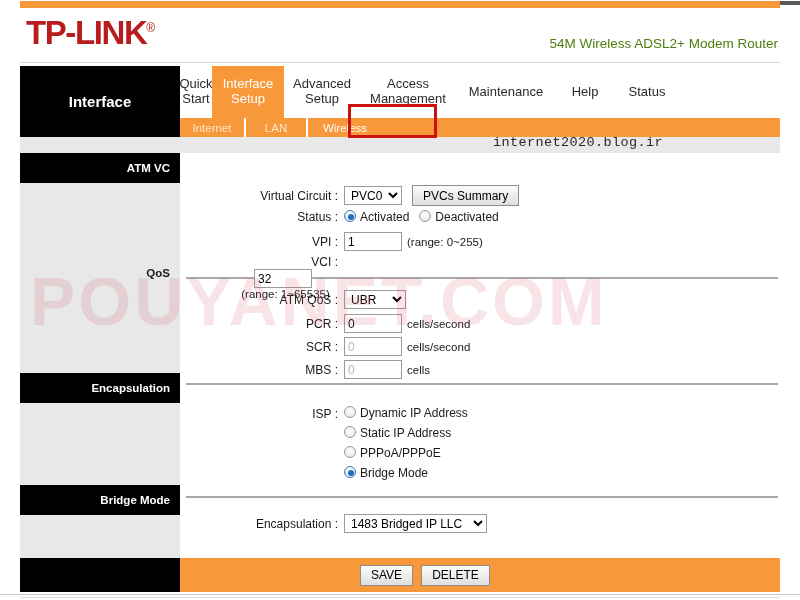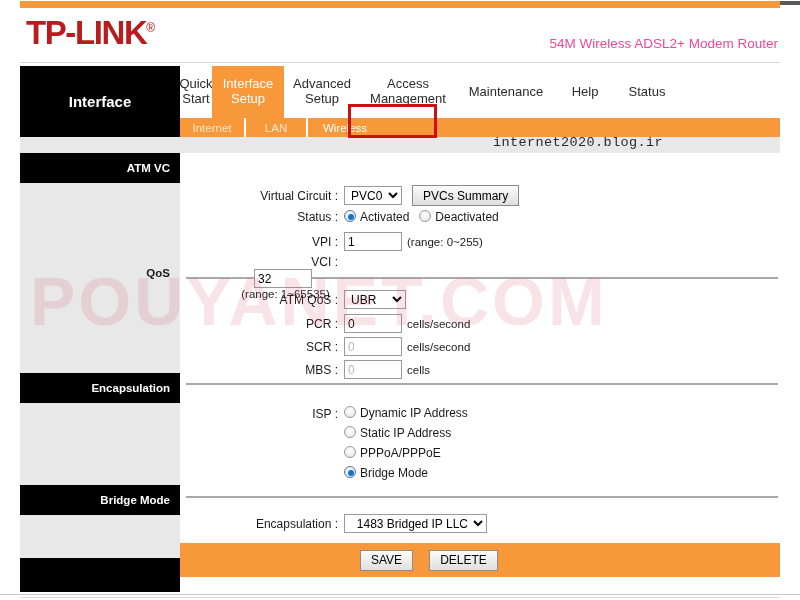--- a/index.html
+++ b/index.html
@@ -52,21 +52,21 @@
   .logo .reg {
     font-size: 12px;
     vertical-align: super;
     letter-spacing: 0;
     font-weight: normal;
   }
   .model {
     position: absolute;
     right: 2px; top: 28px;
     font-size: 13.5px;
-    color: #ec4899;
+    color: #4d7c0f;
     white-space: nowrap;
   }
 
   
   .header-rule {
     position: absolute;
     left: 20px; top: 62px;
     width: 760px; height: 1px;
     background: #d8d8d8;
   }
@@ -309,27 +309,27 @@
     left: 3px; top: 3px;
     width: 6px; height: 6px;
     border-radius: 50%;
     background: #1f6fc4;
   }
   .radio-stack .radio-item { display: flex; margin-bottom: 6px; }
 
   
   .footerbar {
     position: absolute;
-    left: 160px; top: 390px;
+    left: 160px; top: 405px;
     width: 600px; height: 34px;
     background: #f7983a;
     display: flex;
     align-items: center;
     padding-left: 180px;
-    gap: 16px;
+    gap: 8px;
   }
 
   
   .bot-rule {
     position: absolute;
     left: 0; top: 594px;
     width: 800px; height: 1px;
     background: #c9c9c9;
   }
   .bot-rule2 {
@@ -489,21 +489,21 @@
             </span>
             <span class="radio-item">
               <span class="rdo on"></span>
               <span>Bridge Mode</span>
             </span>
           </div>
       </div>
 
       <div class="row" style="left:40px; top:361px;">
         <div class="flabel">Encapsulation :</div>
-        <select class="w" id="sel-enc" style="width:143px;text-align:right;"><option value="1483 Bridged IP LLC">1483 Bridged IP LLC</option><option value="1483 Bridged IP VC-Mux">1483 Bridged IP VC-Mux</option></select>
+        <select class="w" id="sel-enc" style="width:143px;"><option value="1483 Bridged IP LLC">1483 Bridged IP LLC</option><option value="1483 Bridged IP VC-Mux">1483 Bridged IP VC-Mux</option></select>
       </div>
 
     </div>
 
     <div class="footerbar">
       <button class="b">SAVE</button>
       <button class="b">DELETE</button>
     </div>
   </div>
 

